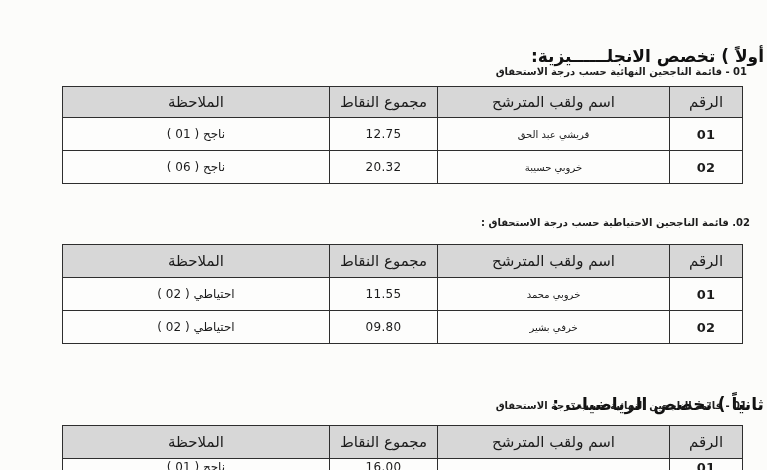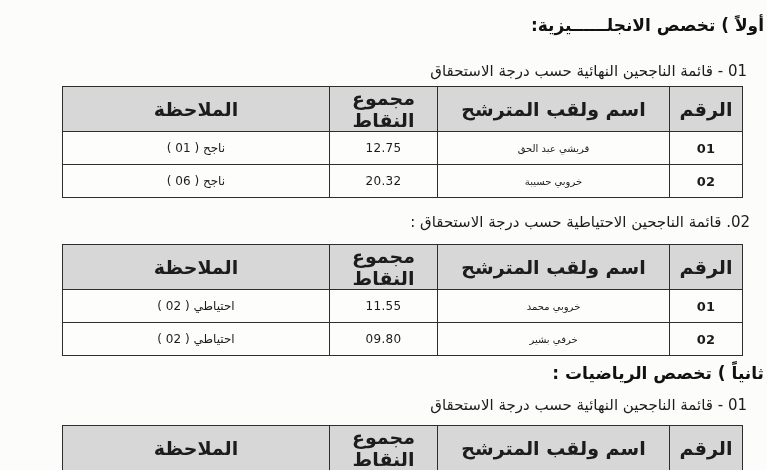--- a/index.html
+++ b/index.html
@@ -15,24 +15,25 @@
     color:var(--text);
     font-family:"DejaVu Sans",sans-serif;
     direction:rtl;
   }
   .section-title{
     position:absolute;
     font-size:17px;font-weight:700;
     line-height:23px;
     white-space:nowrap;
     color:#111;
+    margin-top:31px;
   }
   .list-subtitle{
     position:absolute;
-    font-size:15px;font-weight:400;
+    font-size:10px;font-weight:700;
     line-height:21px;
     white-space:nowrap;
   }
   table.results{
     position:absolute;
     width:680px;
     border-collapse:collapse;
     table-layout:fixed;
     background:#fdfdfc;
     border:1.5px solid var(--border);
@@ -43,21 +44,21 @@
   col.c-note{width:267px;}
   th,td{
     border:1px solid var(--border);
     text-align:center;
     vertical-align:middle;
     padding:0;
     overflow:hidden;
   }
   th{
     background:var(--header-bg);
-    font-size:19px;font-weight:700;
+    font-size:15px;font-weight:400;
   }
   tr.hdr-row{height:31px;}
   tr.hdr-row-t{height:33px;}
   tr.data-row{height:33px;}
   td.cell-num{font-size:13px;font-weight:700;letter-spacing:.3px;}
   td.cell-name{font-size:10px;}
   td.cell-score{font-size:12px;font-weight:400;letter-spacing:.3px;}
   td.cell-note{font-size:12px;font-weight:500;}
   
   #table-math-final td{vertical-align:top;padding-top:1px;}

